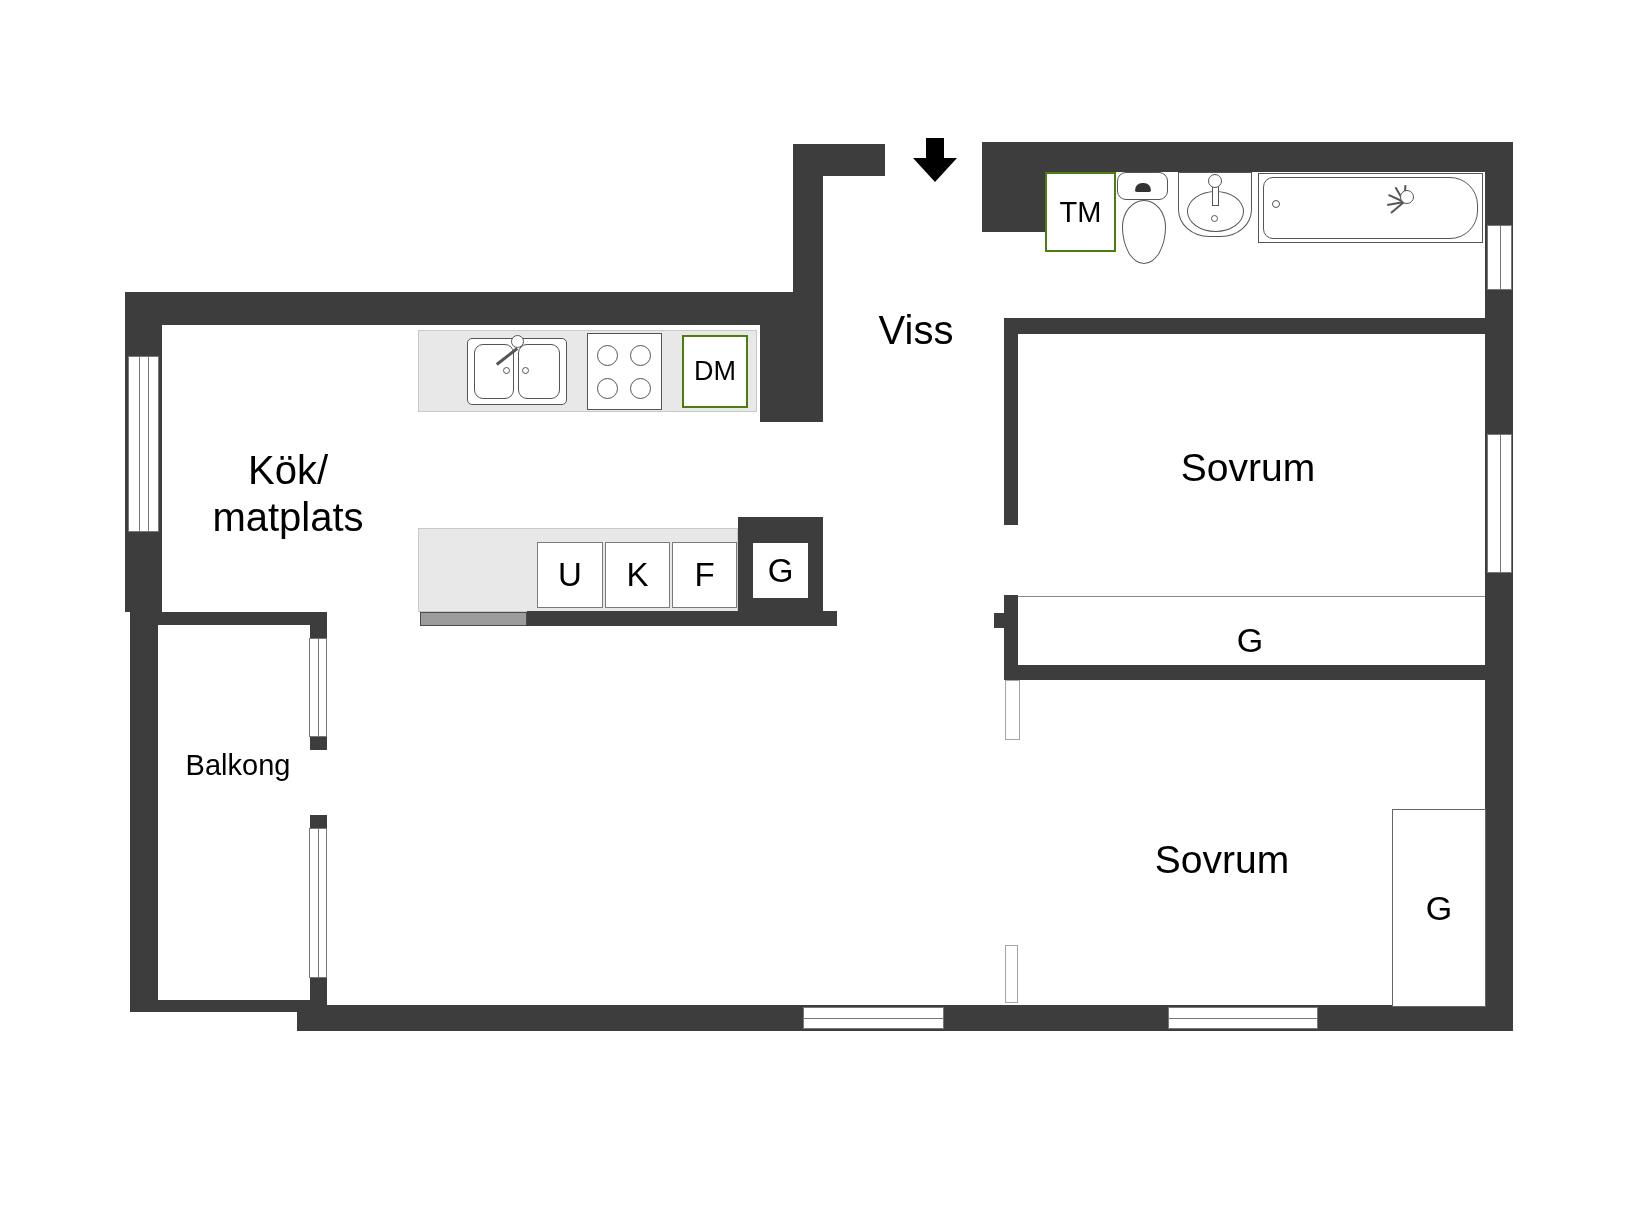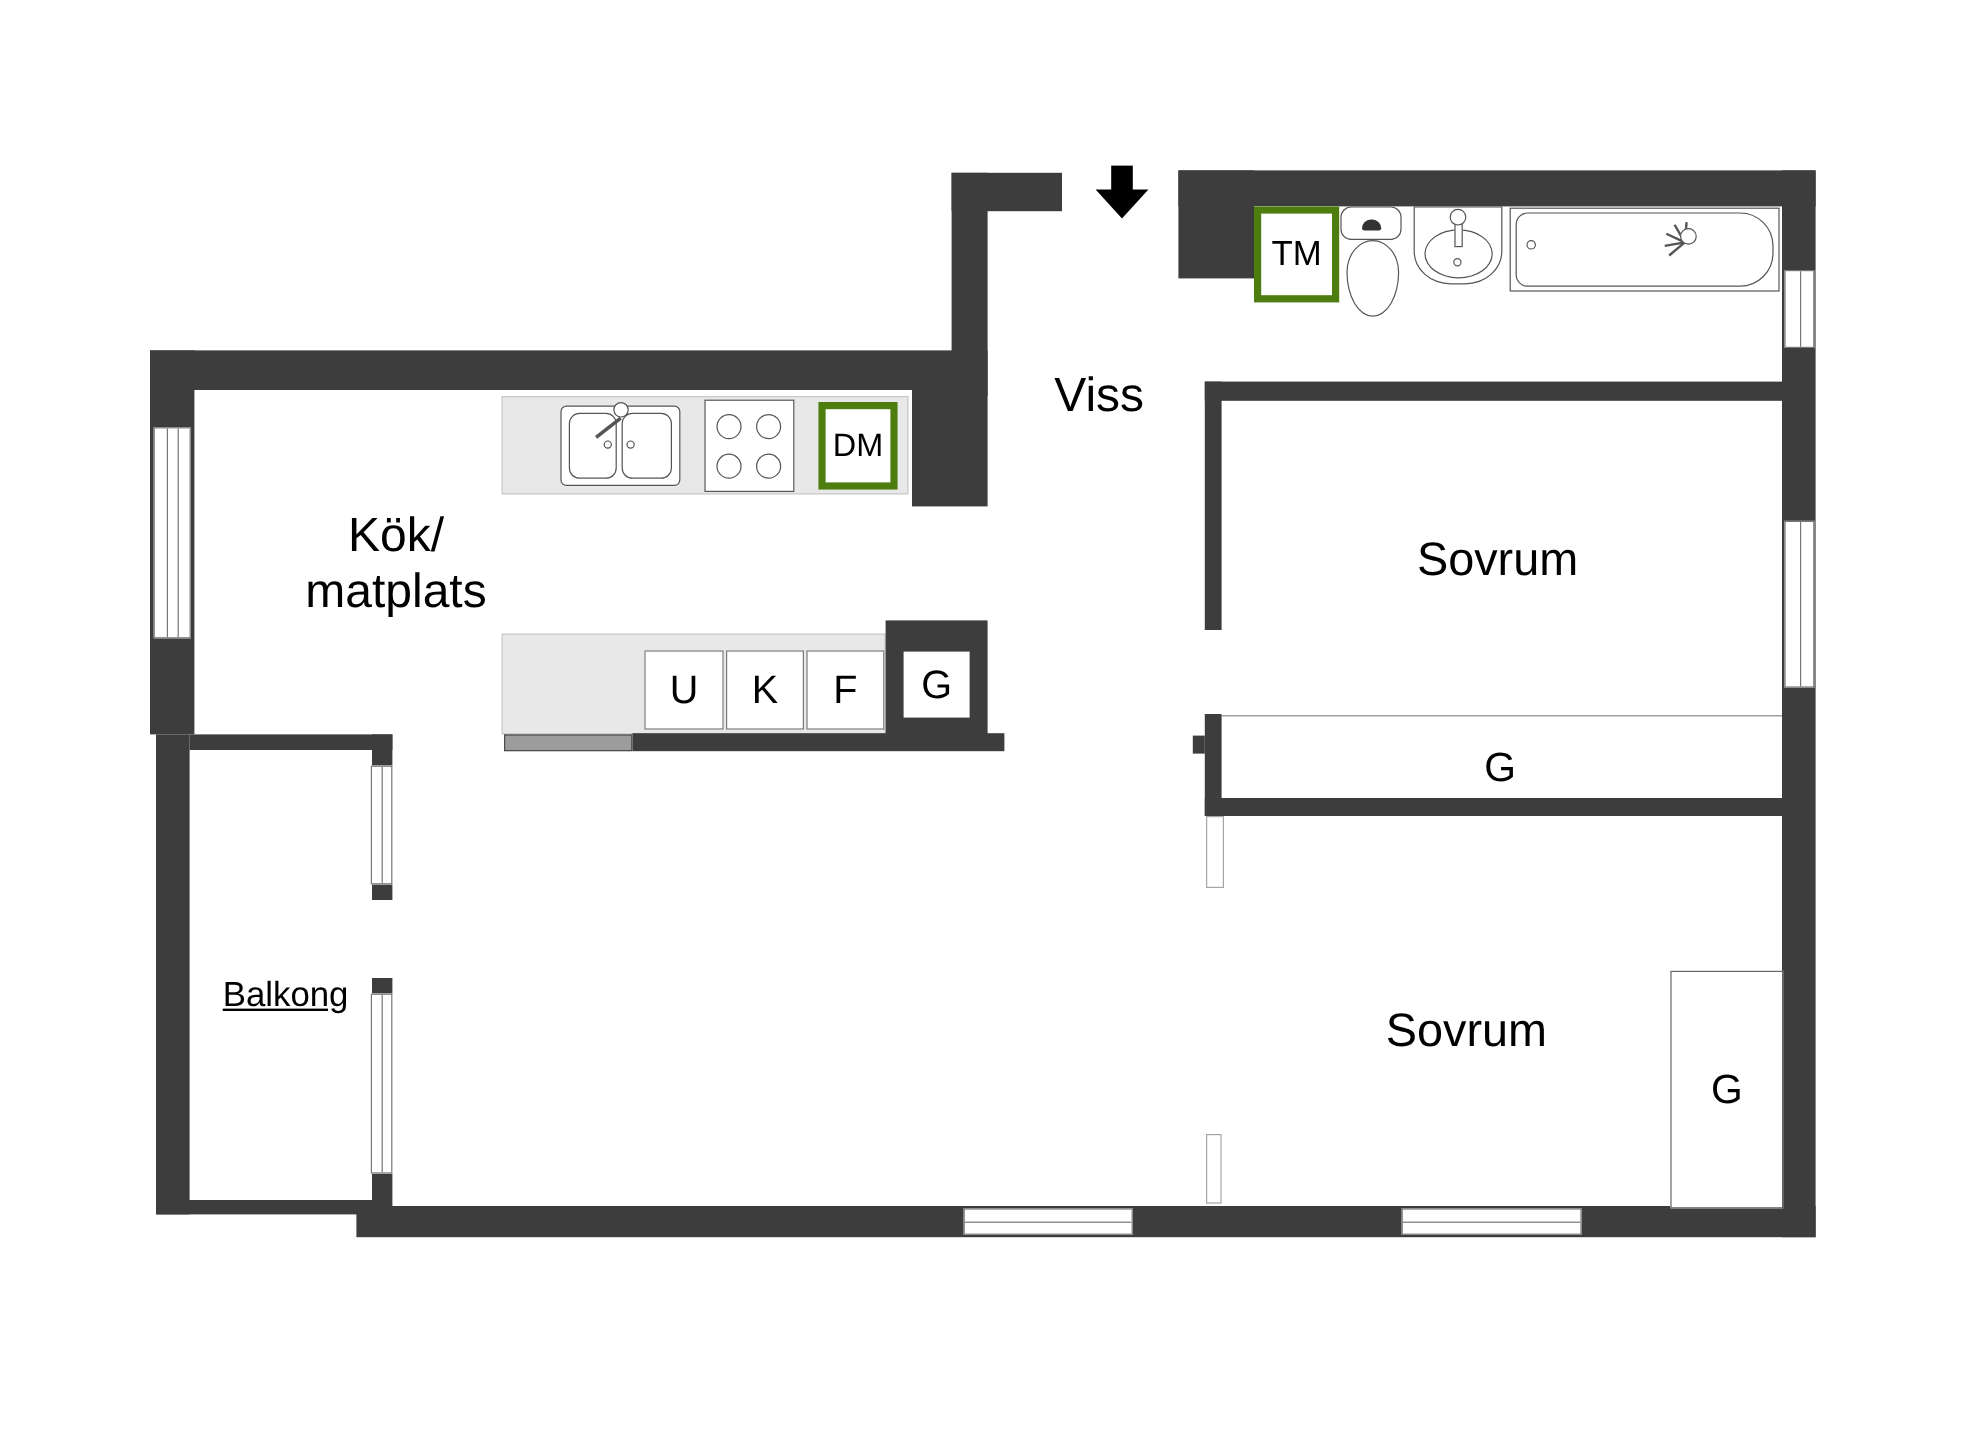--- a/index.html
+++ b/index.html
@@ -11,21 +11,21 @@
   .railing{position:absolute;background:#9c9c9c;border:1px solid #4a4a4a;box-sizing:border-box;}
   .window{position:absolute;background:#fff;border:1px solid #777;box-sizing:border-box;}
   .window .mid-v{position:absolute;top:0;bottom:0;left:50%;width:1px;background:#777;}
   .window .v33{position:absolute;top:0;bottom:0;left:33%;width:1px;background:#777;}
   .window .v66{position:absolute;top:0;bottom:0;left:66%;width:1px;background:#777;}
   .window .mid-h{position:absolute;left:0;right:0;top:50%;height:1px;background:#777;}
   .stub{position:absolute;background:#fff;border:1px solid #a5a5a5;box-sizing:border-box;}
   .fixture{position:absolute;background:#fff;border:1.5px solid #555;box-sizing:border-box;}
   .thin{border-width:1px;}
   .circle{border-radius:50%;}
-  .appliance-box{position:absolute;background:#fff;border:6px solid #4d7c0f;box-sizing:border-box;
+  .appliance-box{position:absolute;background:#fff;border:2px solid #4d7c0f;box-sizing:border-box;
                  display:flex;align-items:center;justify-content:center;}
   .cabinet-box{position:absolute;background:#fff;border:1px solid #7a7a7a;box-sizing:border-box;
                display:flex;align-items:center;justify-content:center;font-size:33px;}
   .room-label{position:absolute;transform:translate(-50%,-50%);font-size:39px;
               text-align:center;white-space:nowrap;line-height:47px;}
   .small-label{position:absolute;transform:translate(-50%,-50%);font-size:34px;white-space:nowrap;}
   .disclaimer{position:absolute;left:0;right:0;top:1082px;text-align:center;font-size:37px;}
   .spray{position:absolute;width:17px;height:2px;background:#555;transform-origin:0 50%;}
 </style>
 </head>
@@ -148,34 +148,34 @@
     <div class="spray" style="left:1404px;top:201px;transform:rotate(205deg);"></div>
     <div class="spray" style="left:1404px;top:201px;transform:rotate(240deg);"></div>
     <div class="spray" style="left:1404px;top:201px;transform:rotate(275deg);"></div>
     <div class="abs circle" style="left:1400px;top:190px;width:14px;height:14px;border:1.5px solid #555;background:#fff;"></div>
   </div>
 
   <div class="abs" style="left:1392px;top:809px;width:94px;height:198px;background:#fff;border:1px solid #666;display:flex;align-items:center;justify-content:center;font-size:34px;">
     <span>G</span>
   </div>
 
-  <div class="room-label" style="left:288px;top:470px;font-size:40px;margin-left:42px;">
+  <div class="room-label" style="left:288px;top:494px;font-size:40px;">
     <div>Kök/</div>
     <div>matplats</div>
   </div>
   <div class="room-label" style="left:916px;top:330px;font-size:40px;">
     <span>Viss</span>
   </div>
   <div class="room-label" style="left:1248px;top:467px;">
     <span>Sovrum</span>
   </div>
   <div class="room-label" style="left:1222px;top:859px;">
     <span>Sovrum</span>
   </div>
-  <div class="room-label" style="left:238px;top:830px;font-size:29px;text-decoration:underline;">
+  <div class="room-label" style="left:238px;top:765px;font-size:29px;">
     <span>Balkong</span>
   </div>
   <div class="small-label" style="left:1250px;top:640px;">
     <span>G</span>
   </div>
 
 
 </div>
 
 </body></html>

